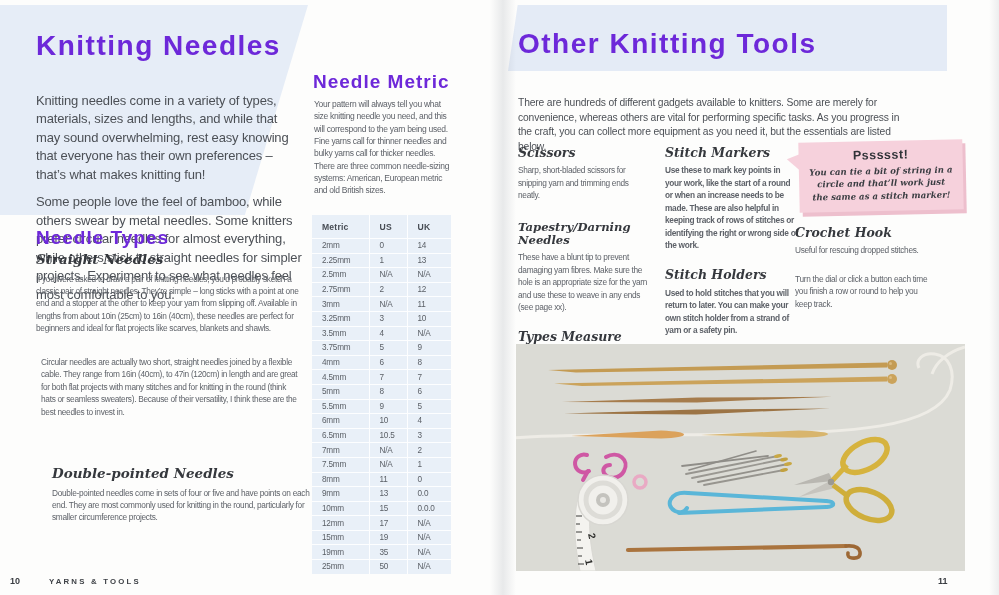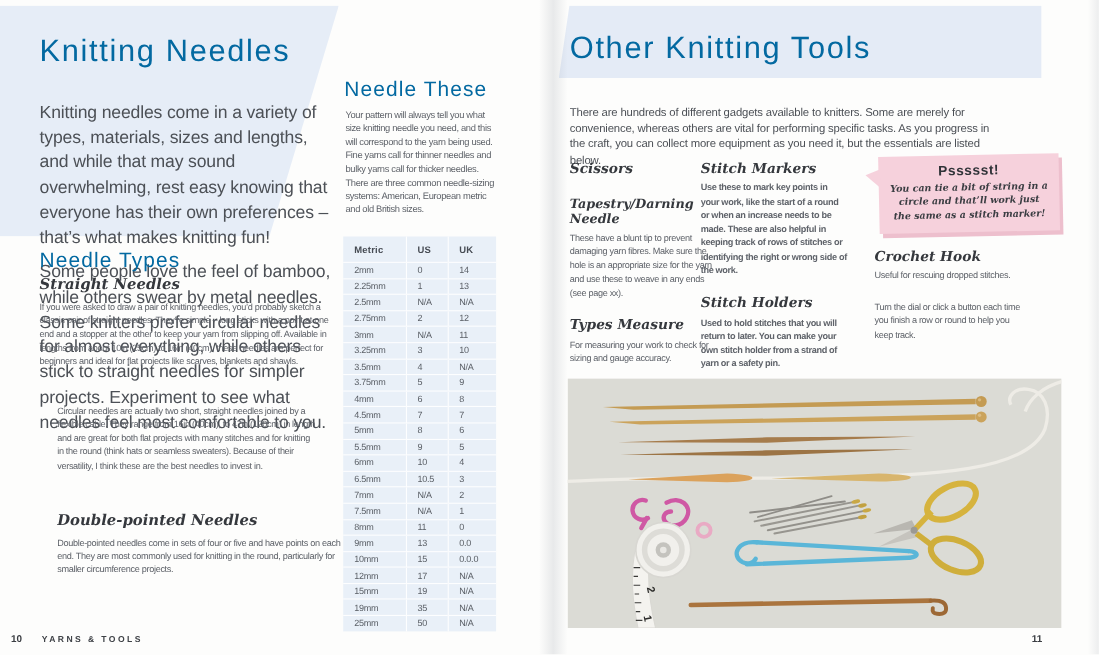--- a/index.html
+++ b/index.html
@@ -22,30 +22,30 @@
   .gutter{
     left:490px;top:0;width:26px;height:595px;
     background:linear-gradient(to right,rgba(90,100,115,0) 0%,rgba(90,100,115,.13) 50%,rgba(90,100,115,0) 100%);
   }
   .right-edge{
     right:0;top:0;width:10px;height:595px;
     background:linear-gradient(to left,rgba(90,100,115,.10),rgba(90,100,115,0));
   }
   
   .h-display{
-    font-weight:normal;color:#0369a1;letter-spacing:1.5px;
+    font-weight:bold;color:#6d28d9;letter-spacing:1.5px;
     font-size:28px;line-height:1;
   }
   .h-display.small{font-size:19px;letter-spacing:1px;}
   .script-head{
     font-family:"DejaVu Serif",serif;font-style:italic;font-weight:bold;
     color:#35383d;font-size:12.5px;line-height:1.15;
   }
   .intro{
-    color:#4c5056;font-size:16px;line-height:1.42;letter-spacing:-0.15px;
+    color:#4c5056;font-size:13px;line-height:1.42;letter-spacing:-0.15px;
   }
   .body-txt{
     color:#5e6269;font-size:8.3px;line-height:1.5;letter-spacing:-0.3px;
   }
   .body-txt + .body-txt{margin-top:7px;}
   .tool-block{margin-bottom:13px;}
   .tool-block .script-head{margin-bottom:4px;}
   
   .size-table-wrap{left:312px;top:215px;width:139px;background:#e9f0f8;}
   table.sizes{border-collapse:collapse;width:139px;table-layout:fixed;}
@@ -79,21 +79,21 @@
     text-align:center;font-weight:bold;color:#303338;font-size:12.5px;
     letter-spacing:.5px;margin-bottom:3px;
   }
   .bubble-body{
     text-align:center;font-family:"DejaVu Serif",serif;font-style:italic;font-weight:bold;
     color:#3a3d42;font-size:8.6px;line-height:1.45;
   }
   
   .folio{font-weight:bold;color:#3a3d42;font-size:9px;}
   .chapter{
-    font-weight:bold;color:#3f4247;font-size:7.8px;letter-spacing:2.2px;
+    font-weight:bold;color:#3f4247;font-size:7.8px;letter-spacing:2.2px;margin-left:11px;
   }
   
   .photo{left:516px;top:344px;width:449px;height:227px;}
 </style>
 </head>
 <body>
 
 <div class="abs band-left"></div>
 <div class="abs band-right"></div>
 <div class="abs gutter"></div>
@@ -107,29 +107,29 @@
 </div>
 
 <div class="abs h-display small" style="left:36px;top:228px;">Needle Types</div>
 
 <div class="abs" style="left:36px;top:252px;width:268px;">
   <div class="script-head" style="font-size:13.5px;margin-bottom:5px;">Straight Needles</div>
   <p class="body-txt" style="margin:0;">If you were asked to draw a pair of knitting needles, you’d probably sketch a classic pair of straight needles. They’re simple – long sticks with a point at one end and a stopper at the other to keep your yarn from slipping off. Available in lengths from about 10in (25cm) to 16in (40cm), these needles are perfect for beginners and ideal for flat projects like scarves, blankets and shawls.</p>
 </div>
 
 <div class="abs" style="left:36px;top:351px;width:268px;">
-  <p class="body-txt" style="margin:16px;">Circular needles are actually two short, straight needles joined by a flexible cable. They range from 16in (40cm), to 47in (120cm) in length and are great for both flat projects with many stitches and for knitting in the round (think hats or seamless sweaters). Because of their versatility, I think these are the best needles to invest in.</p>
+  <p class="body-txt" style="margin:5px;">Circular needles are actually two short, straight needles joined by a flexible cable. They range from 16in (40cm), to 47in (120cm) in length and are great for both flat projects with many stitches and for knitting in the round (think hats or seamless sweaters). Because of their versatility, I think these are the best needles to invest in.</p>
 </div>
 
 <div class="abs" style="left:52px;top:466px;width:268px;">
   <div class="script-head" style="font-size:13.5px;margin-bottom:5px;">Double-pointed Needles</div>
   <p class="body-txt" style="margin:0;">Double-pointed needles come in sets of four or five and have points on each end. They are most commonly used for knitting in the round, particularly for smaller circumference projects.</p>
 </div>
 
-<div class="abs h-display small" style="left:313px;top:72px;">Needle These</div>
+<div class="abs h-display small" style="left:313px;top:72px;">Needle Metric</div>
 
 <p class="abs body-txt" style="left:314px;top:98px;width:136px;font-size:8.5px;margin:0;line-height:1.45;">Your pattern will always tell you what size knitting needle you need, and this will correspond to the yarn being used. Fine yarns call for thinner needles and bulky yarns call for thicker needles. There are three common needle-sizing systems: American, European metric and old British sizes.</p>
 
 <div class="abs size-table-wrap">
   <table class="sizes">
     <colgroup>
         <col class="c1">
         <col class="c2">
         <col class="c3">
       </colgroup>
@@ -260,32 +260,33 @@
   </table>
 </div>
 
 <div class="abs h-display" style="left:518px;top:30px;">Other Knitting Tools</div>
 
 <p class="abs intro" style="left:518px;top:96px;width:392px;margin:0;font-size:10.3px;">There are hundreds of different gadgets available to knitters. Some are merely for convenience, whereas others are vital for performing specific tasks. As you progress in the craft, you can collect more equipment as you need it, but the essentials are listed below.</p>
 
 <div class="abs" style="left:518px;top:146px;width:133px;">
   <div class="tool-block">
     <div class="script-head">Scissors</div>
+    <p class="body-txt" style="margin:0;">Sharp, short-bladed scissors for snipping yarn and trimming ends neatly.</p>
   </div>
   <div class="tool-block" style="margin-top:19px;">
-    <div class="script-head" style="font-size:11.6px;">Tapestry/Darning Needle</div>
+    <div class="script-head" style="font-size:11.6px;">Tapestry/Darning Needles</div>
     <p class="body-txt" style="margin:0;">These have a blunt tip to prevent damaging yarn fibres. Make sure the hole is an appropriate size for the yarn and use these to weave in any ends (see page xx).</p>
   </div>
   <div class="tool-block" style="margin-top:16px;">
     <div class="script-head">Types Measure</div>
     <p class="body-txt" style="margin:0;">For measuring your work to check for sizing and gauge accuracy.</p>
   </div>
 </div>
 
-<div class="abs" style="left:637px;top:146px;width:133px;">
+<div class="abs" style="left:665px;top:146px;width:133px;">
   <div class="tool-block">
     <div class="script-head">Stitch Markers</div>
     <p class="body-txt" style="margin:0;font-weight:bold;">Use these to mark key points in your work, like the start of a round or when an increase needs to be made. These are also helpful in keeping track of rows of stitches or identifying the right or wrong side of the work.</p>
   </div>
   <div class="tool-block" style="margin-top:17px;">
     <div class="script-head">Stitch Holders</div>
     <p class="body-txt" style="margin:0;font-weight:bold;">Used to hold stitches that you will return to later. You can make your own stitch holder from a strand of yarn or a safety pin.</p>
   </div>
 </div>
 

